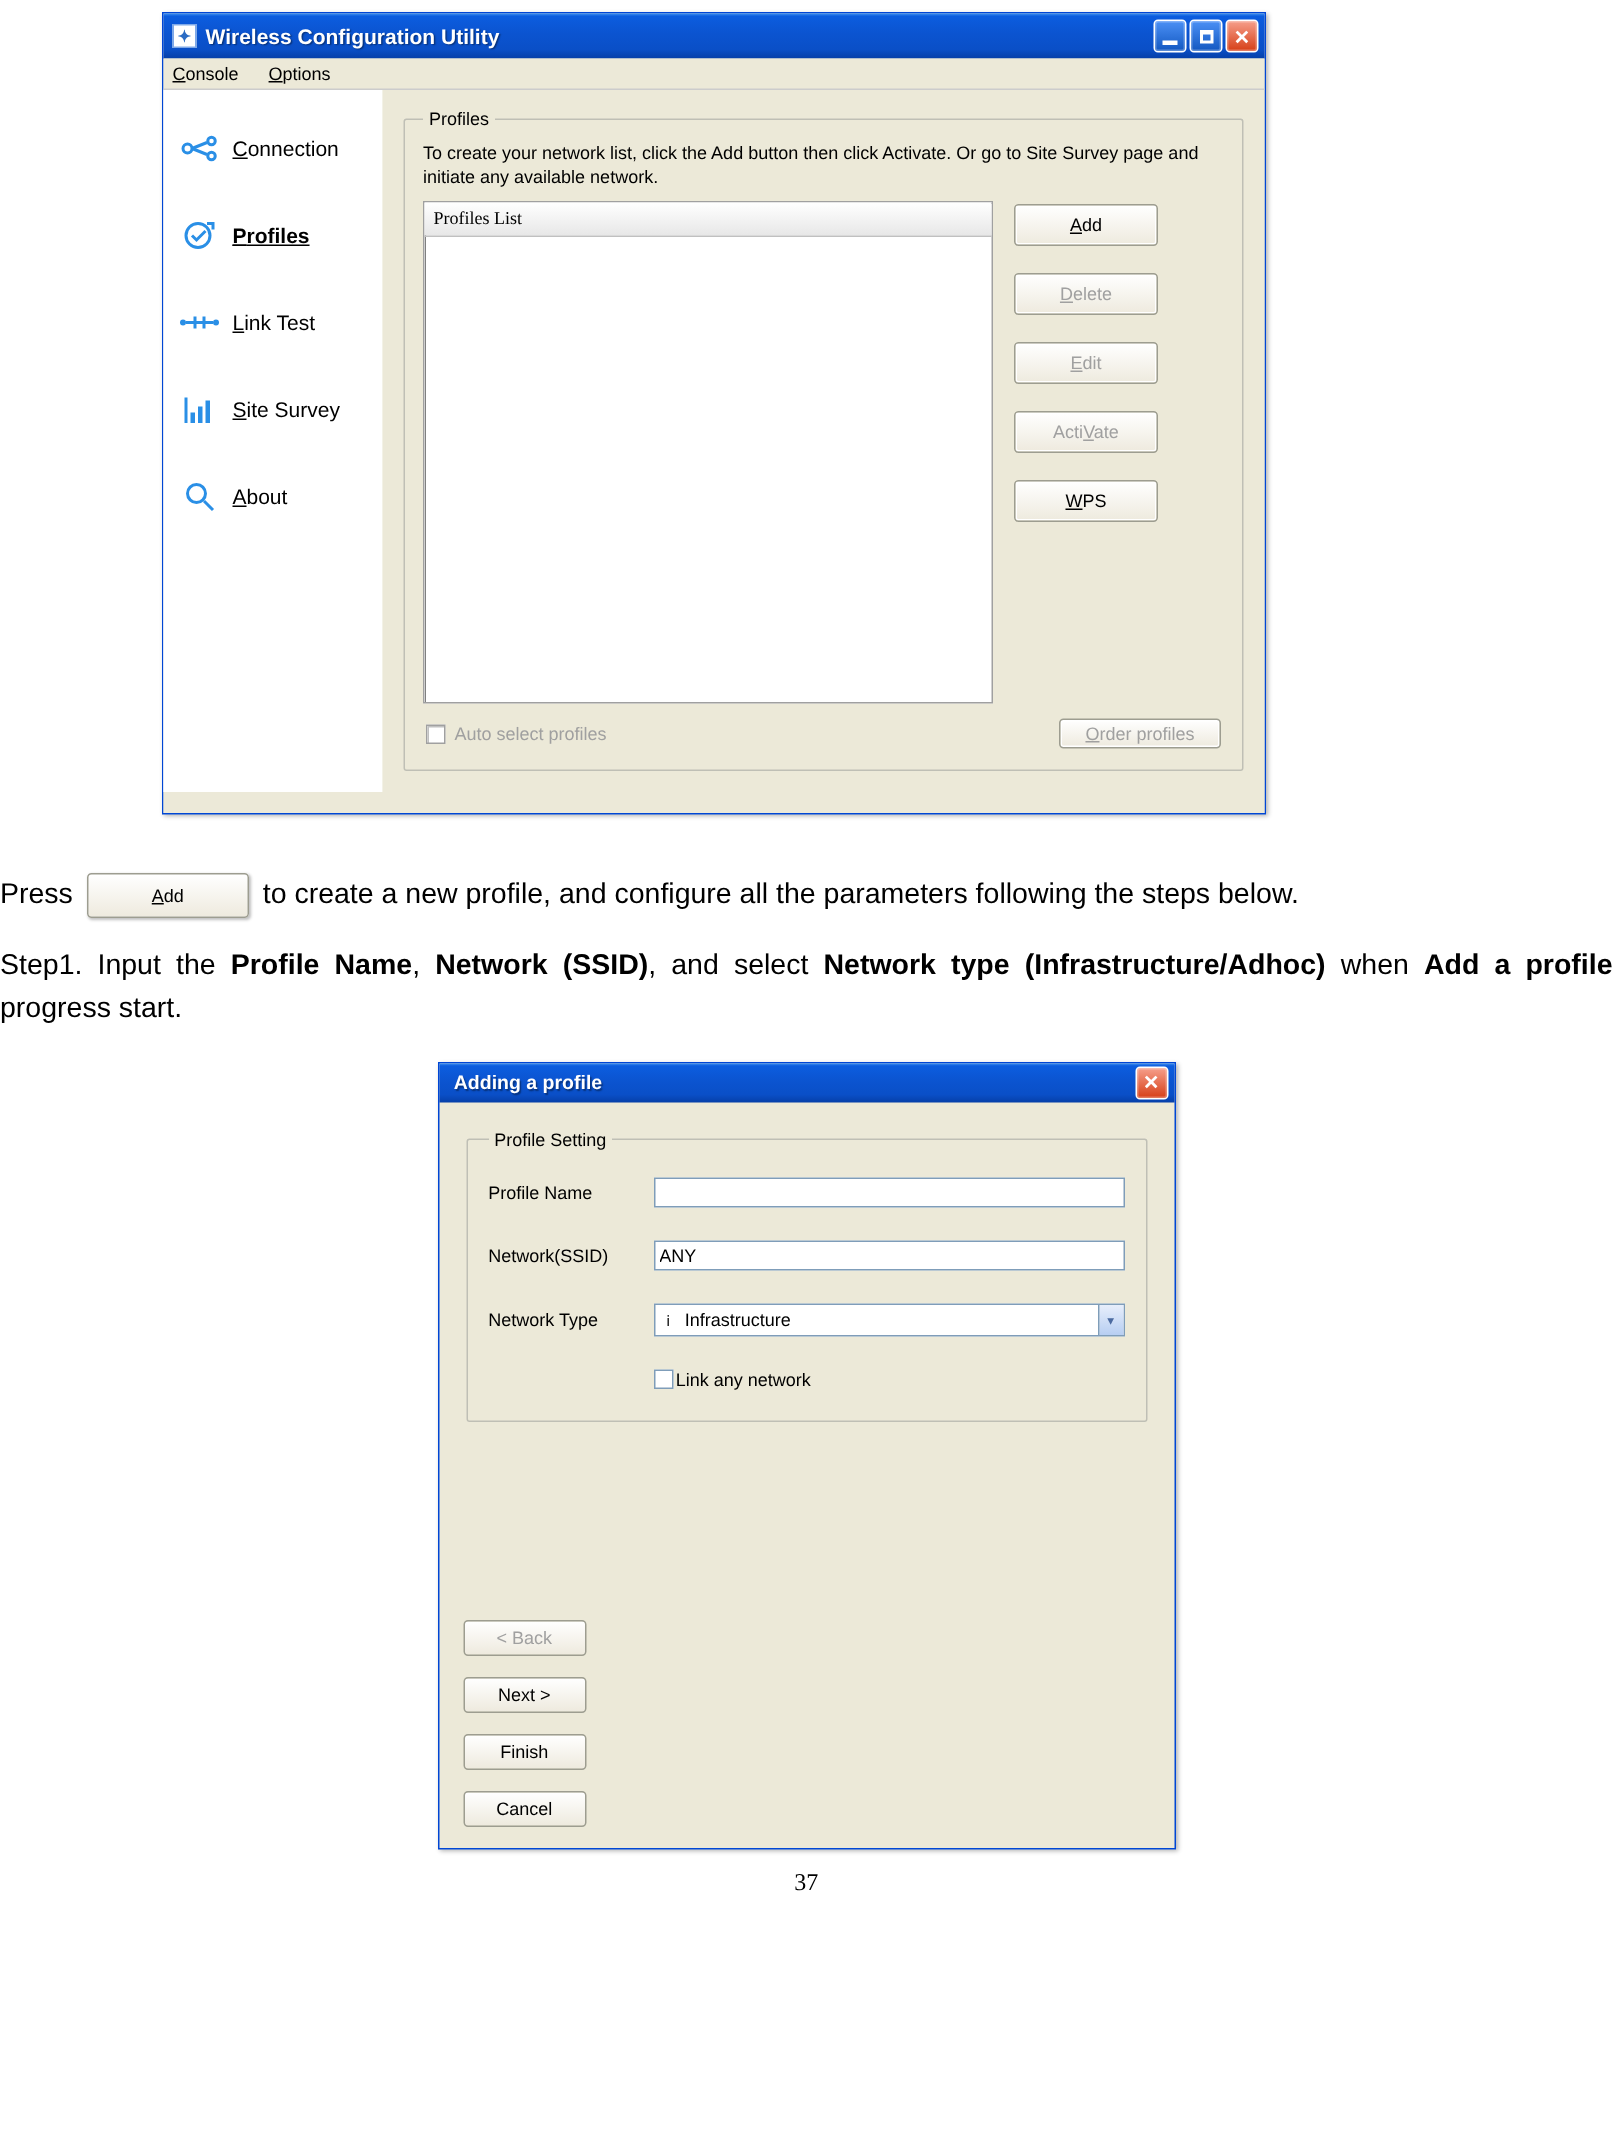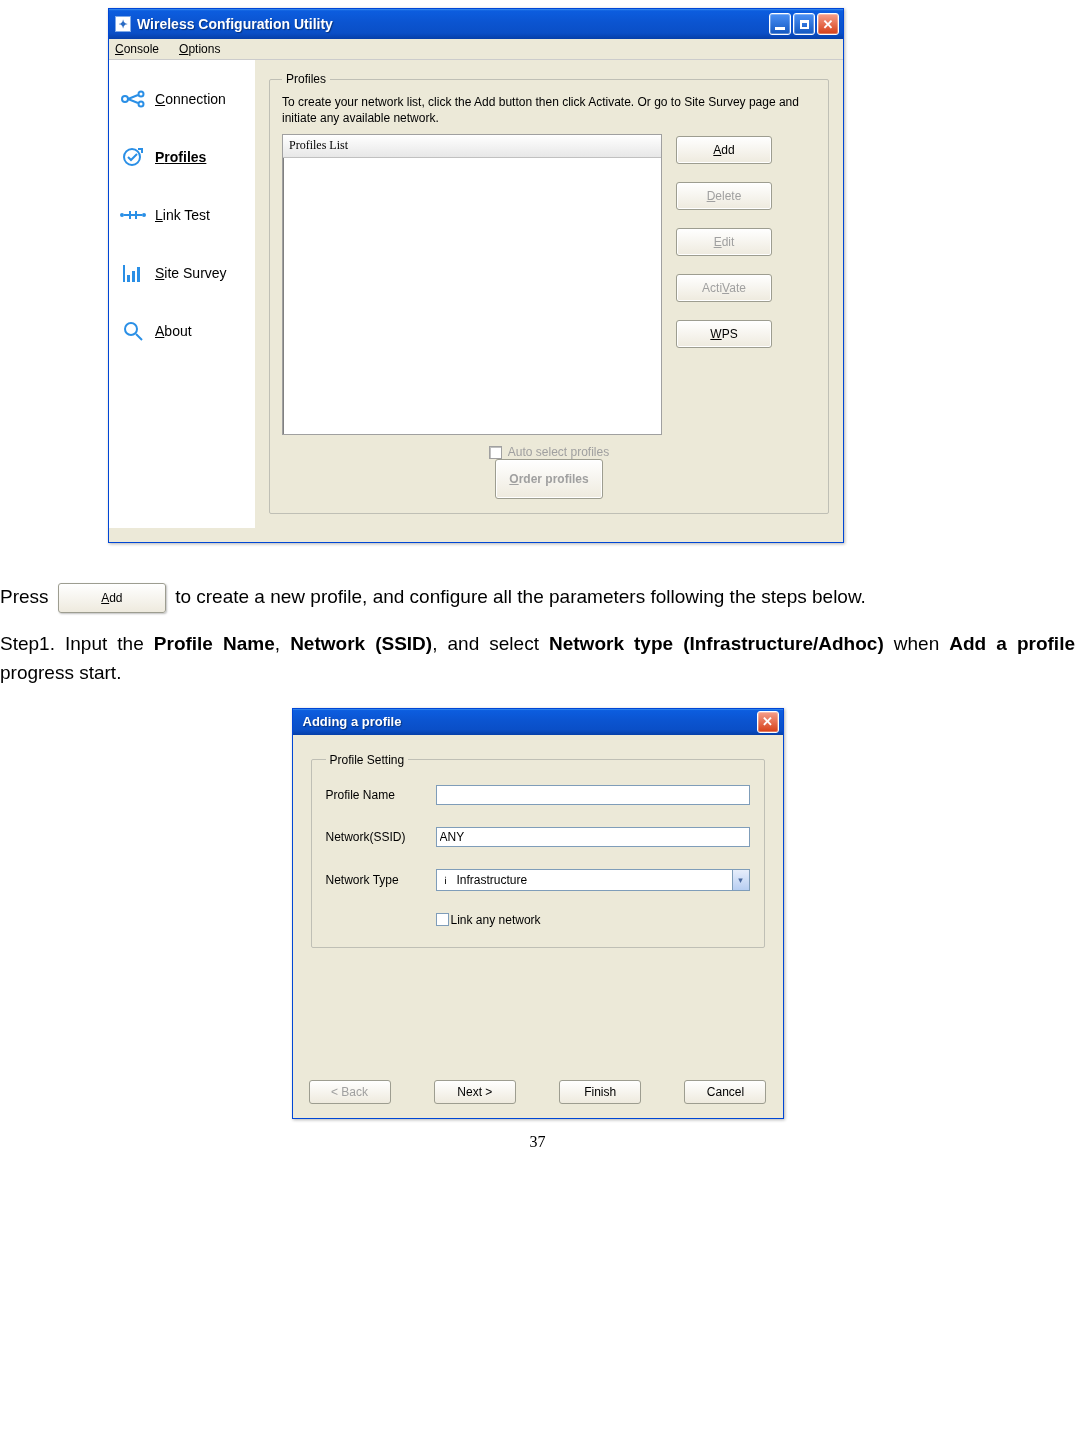--- a/index.html
+++ b/index.html
@@ -122,25 +122,25 @@
     width: 96px; height: 28px;
     background: linear-gradient(to bottom,#fff,#eeeade);
     border:1px solid #9d9d90;
     border-radius:3px;
     font-size:12px;
     display:flex;align-items:center;justify-content:center;
     box-shadow: 0 0 0 1px #fff inset;
   }
   .xp-btn.disabled { color:#a0a0a0; }
   .xp-btn u { text-decoration: underline; }
-  .xp-btn.small { width:108px; height:40px;font-weight:bold; }
+  .xp-btn.small { width:108px; height:20px; }
 
   .bottom-row {
     display:flex; align-items:center; justify-content:space-between;
-    margin-top:10px; padding: 0 2px; flex-direction: column;
+    margin-top:10px; padding: 0 2px;
   }
   .chk { display:flex; align-items:center; gap:6px; color:#a0a0a0; font-size:12px;}
   .chk .box { width:13px;height:13px;background:#fff;border:1px solid #a0a0a0;box-shadow:inset 1px 1px 0 #c0c0c0;}
   .status-strip { height:14px; background:#ece9d8;}
 
   
   .doc-text {
     font-family: Arial, sans-serif;
     font-size: 19px;
     line-height: 2.05;
@@ -201,21 +201,21 @@
     border:1px solid #7f9db9;
     background:#fff;
   }
   .combo .cico { width:18px; display:flex;align-items:center;justify-content:center; font-size:10px;}
   .combo .ctxt { flex:1; font-size:12px; padding-left:2px;}
   .combo .cdrop { width:17px;height:20px;background:linear-gradient(to bottom,#e7eefb,#b7cef2);border-left:1px solid #7f9db9;display:flex;align-items:center;justify-content:center;}
   .combo .cdrop::after { content:"▾"; font-size:9px;color:#4b6aa0;}
   .chk2 { display:flex;align-items:center;gap:2px;font-size:12px; margin-left:110px;}
   .chk2 .box { width:13px;height:13px;background:#fff;border:1px solid #7f9db9;}
   .dlg-spacer { height:118px; }
-  .dlg-btn-row { display:flex; gap:14px; justify-content:space-between; padding: 0 16px 14px 16px;}
+  .dlg-btn-row { display:flex; gap:14px; justify-content:center; padding: 0 16px 14px 16px; flex-direction: column;}
   .dlg-btn {
     width:82px;height:24px;
     background: linear-gradient(to bottom,#fff,#eeeade);
     border:1px solid #9d9d90;
     border-radius:3px;font-size:12px;
     display:flex;align-items:center;justify-content:center;
   }
   .dlg-btn.disabled { color:#a0a0a0;}
 
   .page-num { text-align:center; font-family:"Times New Roman",serif; font-size:16px; margin-top:6px;}

